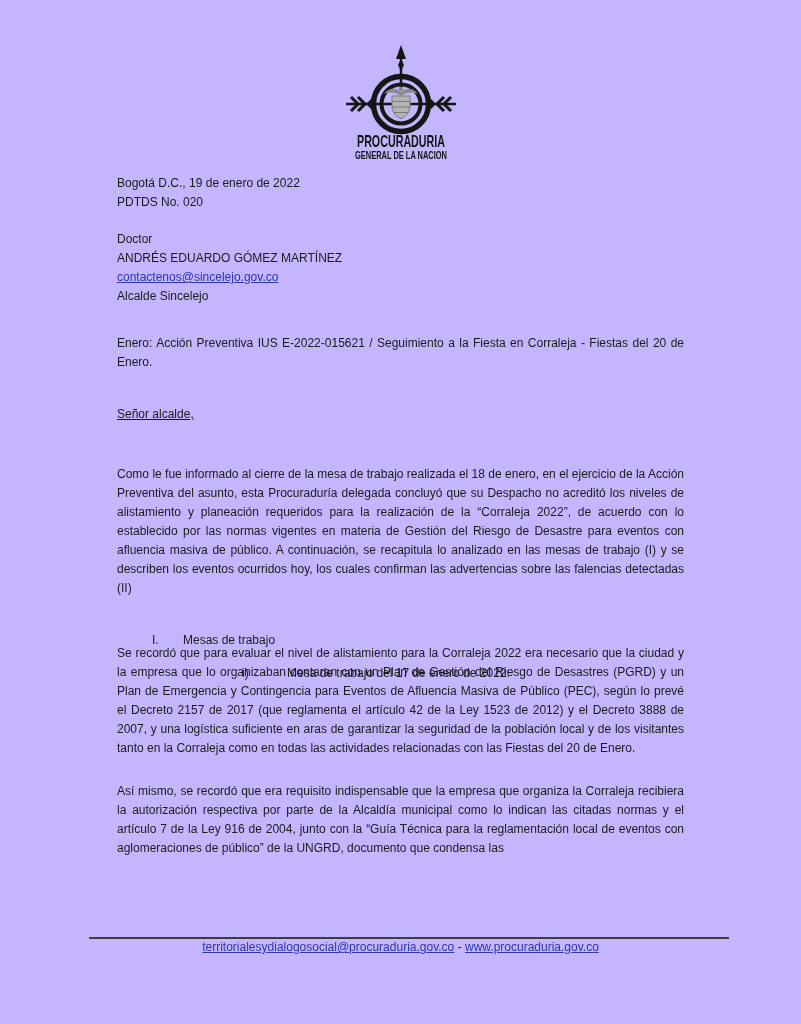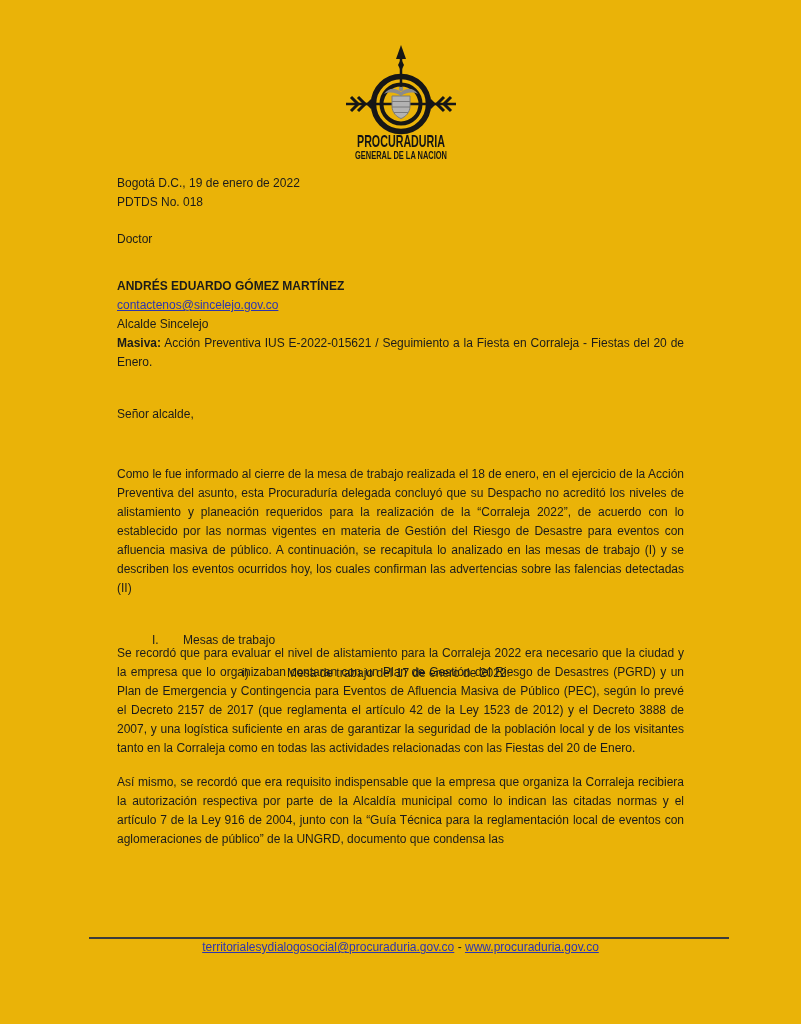--- a/index.html
+++ b/index.html
@@ -1,39 +1,39 @@
 <!DOCTYPE html>
 <html lang="es" style="--link-color: #2d35b0;"><head>
 <meta charset="utf-8">
 <style>
   html,body{margin:0;padding:0;}
   .page{
     position:relative;
     width:801px;height:1024px;
-    background:#eab308;
+    background:#c4b5fd;
     font-family:"Liberation Sans", sans-serif;
     color:#1b1b1b;
     overflow:hidden;
   }
   .abs{position:absolute;left:117px;width:567px;}
   .body-text{font-size:12px;line-height:19px;}
   .justify{text-align:justify;text-justify:inter-word;}
   p{margin:0;}
-  .bold{font-weight:bold;margin-top:28px;}
+  .bold{font-weight:normal;}
   a.link{color:var(--link-color,#2d35b0);text-decoration:underline;cursor:pointer;}
   
   .letterhead{position:absolute;top:44px;left:0;width:801px;text-align:center;}
   .letterhead svg{display:inline-block;}
   .letterhead text{font-family:"Liberation Sans",sans-serif;font-weight:bold;fill:#141414;}
   
   .list-roman{padding-left:35px;margin-top:33px;}
   .list-roman .marker{display:inline-block;width:31px;}
   .list-sub{padding-left:125px;margin-top:14px;}
   .list-sub .marker{display:inline-block;width:45px;}
-  .para3{margin-top:15px;}
+  .para3{margin-top:24px;}
   
   .footer-rule{position:absolute;top:937px;left:89px;width:640px;border-top:2px solid #3c3c3c;height:0;}
   .footer{position:absolute;top:940px;left:100px;width:601px;text-align:center;font-size:12px;line-height:15px;color:#161616;}
 </style>
 </head>
 <body>
 
 <div class="page">
 
   <div class="letterhead">
@@ -63,33 +63,33 @@
         <line x1="52" y1="68.5" x2="66" y2="68.5" stroke="#7a7a7a" stroke-width="1"></line>
       </g>
 
       <text x="59" y="103" text-anchor="middle" font-size="16.5" textLength="88" lengthAdjust="spacingAndGlyphs">PROCURADURIA</text>
       <text x="59" y="115" text-anchor="middle" font-size="10.5" textLength="92" lengthAdjust="spacingAndGlyphs">GENERAL DE LA NACION</text>
     </svg>
   </div>
 
   <div class="abs body-text" style="top:174px;">
     <div>Bogotá D.C., 19 de enero de 2022</div>
-    <div>PDTDS No. 018</div>
+    <div>PDTDS No. 020</div>
   </div>
 
   <div class="abs body-text" style="top:230px;">
     <div>Doctor</div>
     <div class="bold">ANDRÉS EDUARDO GÓMEZ MARTÍNEZ</div>
     <div><a class="link">contactenos@sincelejo.gov.co</a></div>
     <div>Alcalde Sincelejo</div>
   </div>
 
-  <p class="abs body-text justify" style="top:334px;"><span class="bold">Masiva:</span> <span>Acción Preventiva IUS E-2022-015621 / Seguimiento a la Fiesta en Corraleja - Fiestas del 20 de Enero.</span></p>
+  <p class="abs body-text justify" style="top:334px;"><span class="bold">Enero:</span> <span>Acción Preventiva IUS E-2022-015621 / Seguimiento a la Fiesta en Corraleja - Fiestas del 20 de Enero.</span></p>
 
-  <p class="abs body-text" style="top:405px;">Señor alcalde,</p>
+  <p class="abs body-text" style="top:405px;text-decoration:underline;">Señor alcalde,</p>
 
   <div class="abs body-text" style="top:465px;">
     <p class="justify">Como le fue informado al cierre de la mesa de trabajo realizada el 18 de enero, en el ejercicio de la Acción Preventiva del asunto, esta Procuraduría delegada concluyó que su Despacho no acreditó los niveles de alistamiento y planeación requeridos para la realización de la “Corraleja 2022”, de acuerdo con lo establecido por las normas vigentes en materia de Gestión del Riesgo de Desastre para eventos con afluencia masiva de público. A continuación, se recapitula lo analizado en las mesas de trabajo (I) y se describen los eventos ocurridos hoy, los cuales confirman las advertencias sobre las falencias detectadas (II)</p>
     <div class="list-roman"><span class="marker">I.</span><span>Mesas de trabajo</span></div>
     <div class="list-sub"><span class="marker">i)</span><span>Mesa de trabajo del 17 de enero de 2022:</span></div>
   </div>
 
   <div class="abs body-text" style="top:644px;">
     <p class="justify">Se recordó que para evaluar el nivel de alistamiento para la Corraleja 2022 era necesario que la ciudad y la empresa que lo organizaban contaran con un Plan de Gestión del Riesgo de Desastres (PGRD) y un Plan de Emergencia y Contingencia para Eventos de Afluencia Masiva de Público (PEC), según lo prevé el Decreto 2157 de 2017 (que reglamenta el artículo 42 de la Ley 1523 de 2012) y el Decreto 3888 de 2007, y una logística suficiente en aras de garantizar la seguridad de la población local y de los visitantes tanto en la Corraleja como en todas las actividades relacionadas con las Fiestas del 20 de Enero.</p>
     <p class="justify para3">Así mismo, se recordó que era requisito indispensable que la empresa que organiza la Corraleja recibiera la autorización respectiva por parte de la Alcaldía municipal como lo indican las citadas normas y el artículo 7 de la Ley 916 de 2004, junto con la “Guía Técnica para la reglamentación local de eventos con aglomeraciones de público” de la UNGRD, documento que condensa las</p>

